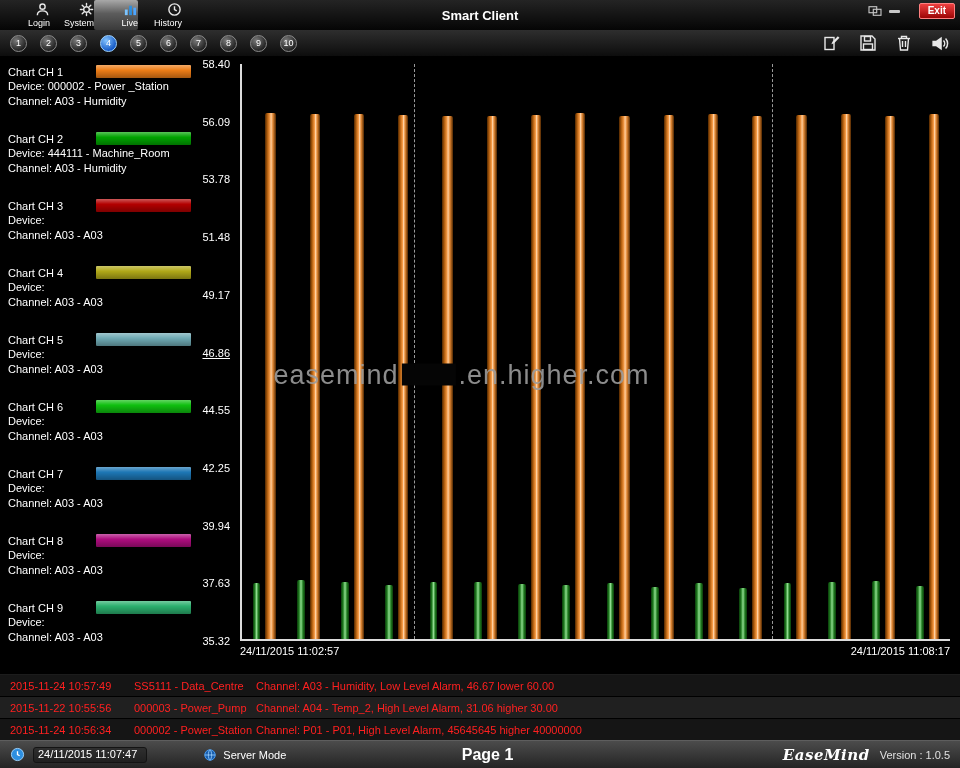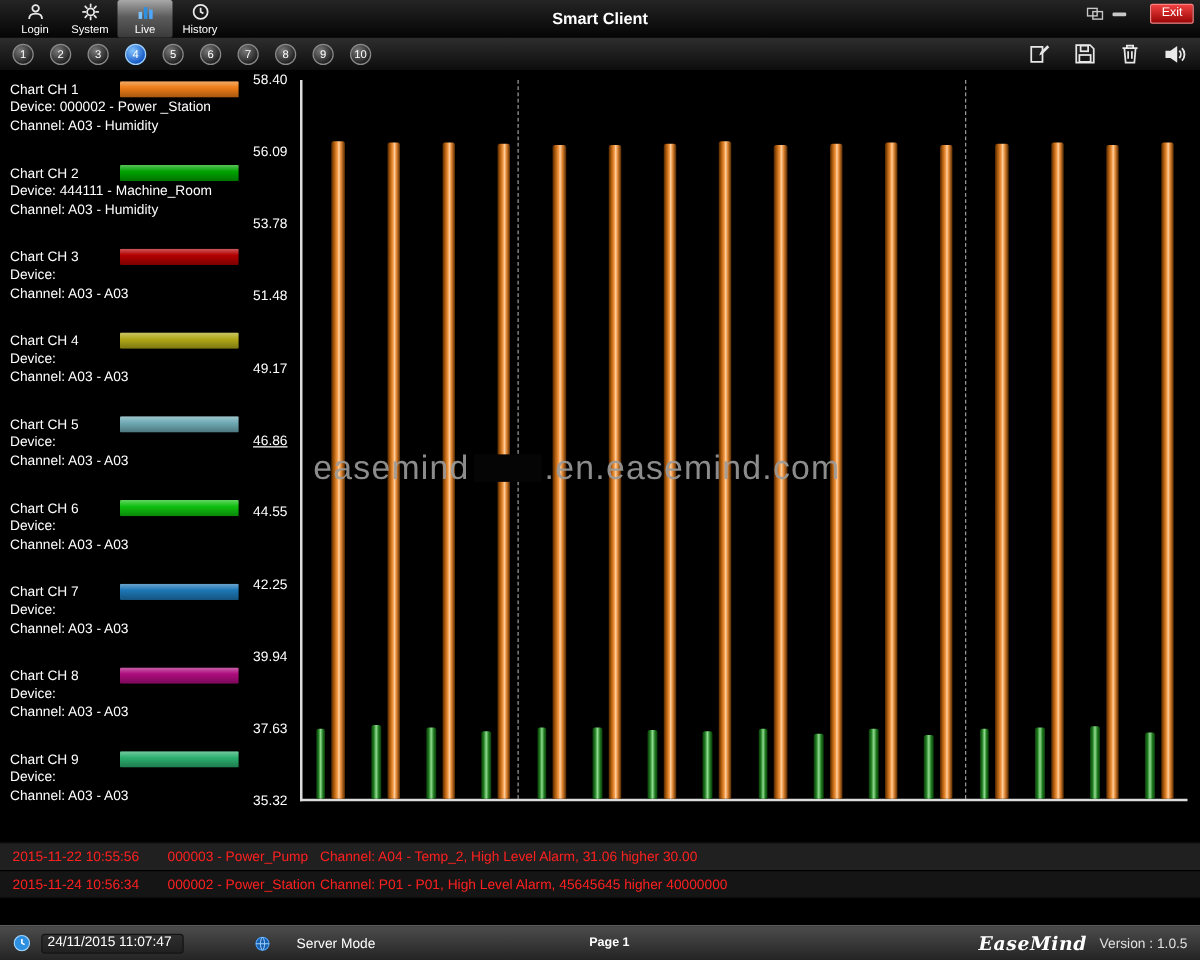--- a/index.html
+++ b/index.html
@@ -4,28 +4,28 @@
 <style>
   * { margin:0; padding:0; box-sizing:border-box; }
   html,body { width:960px; height:768px; background:#000; overflow:hidden;
     font-family:"Liberation Sans","DejaVu Sans",sans-serif; color:#fff; }
   .app { width:960px; height:768px; display:flex; flex-direction:column; background:#000; }
 
   
   .top-bar { height:30px; background:linear-gradient(180deg,#242424,#050505); position:relative;
     display:flex; align-items:stretch; flex:0 0 auto; }
   .nav-group { display:flex; padding-left:6px; }
-  .nav-btn { width:44px; display:flex; flex-direction:column; align-items:center; justify-content:center; gap:1px; cursor:pointer; }
+  .nav-btn { width:44px; display:flex; flex-direction:column; align-items:flex-end; justify-content:center; gap:1px; cursor:pointer; }
   .nav-btn.active { background:linear-gradient(180deg,#a8a8a8,#5c5c5c 45%,#3a3a3a); border-radius:2px; }
   .nav-label { font-size:9px; color:#fff; }
   .nav-icon { height:15px; display:flex; align-items:center; }
   .app-title { position:absolute; left:50%; top:50%; transform:translate(-50%,-50%); font-size:13px; font-weight:bold; }
   .win-controls { position:absolute; right:5px; top:3px; display:flex; align-items:center; gap:7px; }
   .minimize { width:11px; height:3px; background:#c8c8c8; border-radius:1px; }
-  .exit-btn { background:linear-gradient(180deg,#f04040,#9c0505); color:#fff; font-size:10px; font-weight:normal;
+  .exit-btn { background:linear-gradient(180deg,#f04040,#9c0505); color:#fff; font-size:10px; font-weight:bold;
     padding:1px 8px 2px; border-radius:2px; border:1px solid #ff8080; cursor:pointer;margin-left:12px; }
 
   
   .tab-row { height:26px; background:linear-gradient(180deg,#2e2e2e,#0d0d0d); display:flex;
     align-items:center; justify-content:space-between; padding:0 10px; flex:0 0 auto; }
   .page-tabs { display:flex; gap:13px; }
   .page-tab { width:17px; height:17px; border-radius:50%; font-size:9px; color:#fff; cursor:pointer;
     background:radial-gradient(circle at 35% 30%,#7a7a7a,#1f1f1f 75%); border:1px solid #8a8a8a;
     display:flex; align-items:center; justify-content:center; }
   .page-tab.active { background:radial-gradient(circle at 35% 30%,#84c4ff,#1256c4 75%); border-color:#a0d4ff; }
@@ -61,22 +61,22 @@
   .alarm-row.alt { background:#202020; }
   .a-time { width:124px; flex:0 0 auto; }
   .a-dev { width:122px; flex:0 0 auto; }
   .a-msg { flex:1; white-space:nowrap; overflow:hidden; }
 
   
   .status-bar { height:28px; flex:0 0 auto; background:linear-gradient(180deg,#4c4c4c,#242424);
     border-top:1px solid #5e5e5e; display:flex; align-items:center; position:relative; padding:0 10px; gap:8px; }
   .dt-box { display:flex; align-items:center; gap:6px; border:1px solid #141414; background:rgba(0,0,0,.28);
     border-radius:3px; padding:0 9px 2px 4px; font-size:11px; }
-  .mode-group { display:flex; align-items:center; gap:20px; font-size:11px; margin-left:48px;justify-content:space-between; }
-  .page-label { position:absolute; left:50%; transform:translateX(-50%); font-weight:bold; font-size:10px;padding-left:15px; }
+  .mode-group { display:flex; align-items:center; gap:6px; font-size:11px; margin-left:48px;justify-content:space-between; }
+  .page-label { position:absolute; left:50%; transform:translateX(-50%); font-weight:bold; font-size:16px;padding-left:15px; }
   .brand-group { margin-left:auto; display:flex; align-items:center; gap:10px; }
   .brand { font-style:italic; font-weight:bold; font-size:15px; font-family:"DejaVu Serif",serif; letter-spacing:.5px; }
   .version { font-size:11px; color:#e0e0e0; }
   svg { display:block; }
 </style>
 </head>
 <body>
 
 <div class="app">
 
@@ -264,21 +264,21 @@
           <div class="y-label" style="top: 60%;">44.55</div>
           <div class="y-label" style="top: 70%;">42.25</div>
           <div class="y-label" style="top: 80%;">39.94</div>
           <div class="y-label" style="top: 90%;">37.63</div>
           <div class="y-label" style="top: 100%;">35.32</div>
         </div>
       <div class="plot">
         <div class="watermark">
           <span>easemind</span>
           <span class="redact"></span>
-          <span>.en.easemind.com</span>
+          <span>.en.higher.com</span>
         </div>
       <div class="vgrid" style="left: 24.3%;"></div>
           <div class="vgrid" style="left: 74.9%;"></div>
           <div class="bar bar-ch2" title="Chart CH 2 - 444111 Machine_Room - A03 Humidity : 37.55" style="left: 1.5%; height: 9.66205%;"></div>
           <div class="bar bar-ch2" title="Chart CH 2 - 444111 Machine_Room - A03 Humidity : 37.7" style="left: 7.75%; height: 10.312%;"></div>
           <div class="bar bar-ch2" title="Chart CH 2 - 444111 Machine_Room - A03 Humidity : 37.61" style="left: 14%; height: 9.92201%;"></div>
           <div class="bar bar-ch2" title="Chart CH 2 - 444111 Machine_Room - A03 Humidity : 37.5" style="left: 20.25%; height: 9.44541%;"></div>
           <div class="bar bar-ch2" title="Chart CH 2 - 444111 Machine_Room - A03 Humidity : 37.62" style="left: 26.5%; height: 9.96534%;"></div>
           <div class="bar bar-ch2" title="Chart CH 2 - 444111 Machine_Room - A03 Humidity : 37.59" style="left: 32.75%; height: 9.83536%;"></div>
           <div class="bar bar-ch2" title="Chart CH 2 - 444111 Machine_Room - A03 Humidity : 37.52" style="left: 39%; height: 9.53206%;"></div>
@@ -301,24 +301,33 @@
           <div class="bar bar-ch1" title="Chart CH 1 - 000002 Power_Station - A03 Humidity : 56.42" style="left: 47.05%; height: 91.4211%;"></div>
           <div class="bar bar-ch1" title="Chart CH 1 - 000002 Power_Station - A03 Humidity : 56.31" style="left: 53.3%; height: 90.9445%;"></div>
           <div class="bar bar-ch1" title="Chart CH 1 - 000002 Power_Station - A03 Humidity : 56.34" style="left: 59.55%; height: 91.0745%;"></div>
           <div class="bar bar-ch1" title="Chart CH 1 - 000002 Power_Station - A03 Humidity : 56.38" style="left: 65.8%; height: 91.2478%;"></div>
           <div class="bar bar-ch1" title="Chart CH 1 - 000002 Power_Station - A03 Humidity : 56.31" style="left: 72.05%; height: 90.9445%;"></div>
           <div class="bar bar-ch1" title="Chart CH 1 - 000002 Power_Station - A03 Humidity : 56.36" style="left: 78.3%; height: 91.1612%;"></div>
           <div class="bar bar-ch1" title="Chart CH 1 - 000002 Power_Station - A03 Humidity : 56.4" style="left: 84.55%; height: 91.3345%;"></div>
           <div class="bar bar-ch1" title="Chart CH 1 - 000002 Power_Station - A03 Humidity : 56.33" style="left: 90.8%; height: 91.0312%;"></div>
           <div class="bar bar-ch1" title="Chart CH 1 - 000002 Power_Station - A03 Humidity : 56.38" style="left: 97.05%; height: 91.2478%;"></div>
         </div>
+      <div class="x-labels">
+        <span>24/11/2015 11:02:57</span>
+        <span>24/11/2015 11:08:17</span>
+      </div>
     </div>
   </div>
 
   <div class="alarm-list">
+      <div class="alarm-row">
+        <span class="a-time">2015-11-24 10:57:49</span>
+        <span class="a-dev">SS5111 - Data_Centre</span>
+        <span class="a-msg">Channel: A03 - Humidity, Low Level Alarm, 46.67 lower 60.00</span>
+      </div>
       <div class="alarm-row alt">
         <span class="a-time">2015-11-22 10:55:56</span>
         <span class="a-dev">000003 - Power_Pump</span>
         <span class="a-msg">Channel: A04 - Temp_2, High Level Alarm, 31.06 higher 30.00</span>
       </div>
       <div class="alarm-row">
         <span class="a-time">2015-11-24 10:56:34</span>
         <span class="a-dev">000002 - Power_Station</span>
         <span class="a-msg">Channel: P01 - P01, High Level Alarm, 45645645 higher 40000000</span>
       </div>

